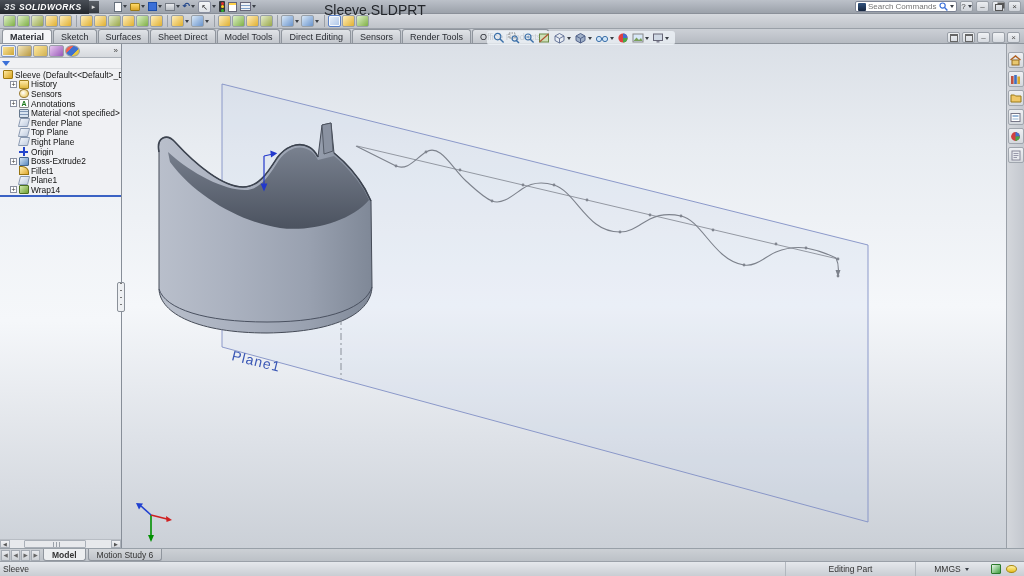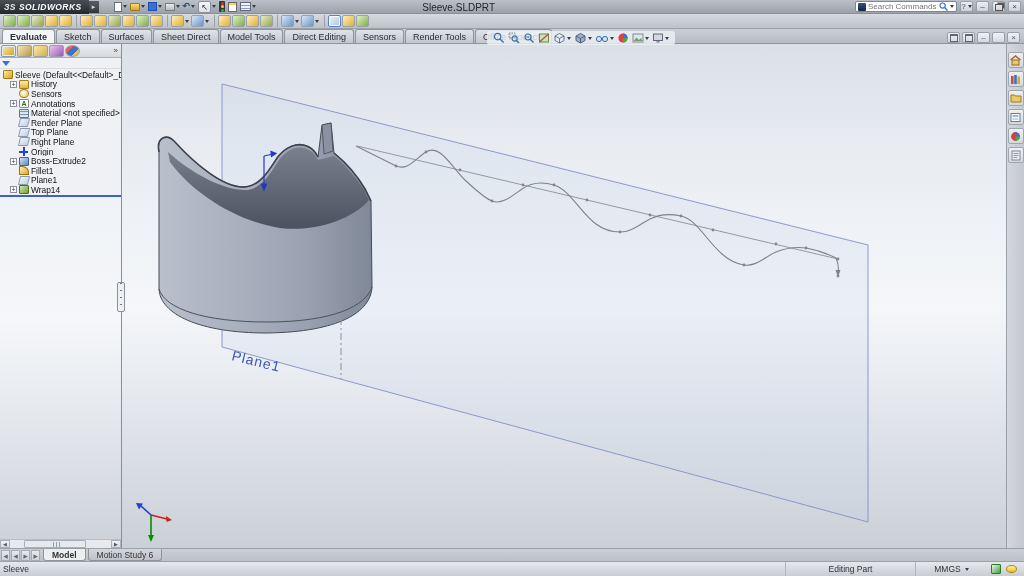--- a/index.html
+++ b/index.html
@@ -20,21 +20,21 @@
   .gi-page{width:8px;height:10px;background:#fdfdfe;border:1px solid #66707c}
   .gi-folder{width:10px;height:8px;background:linear-gradient(#ffd966,#dca72c);border:1px solid #9a7a18;border-radius:1px;position:relative}
   .gi-floppy{width:9px;height:9px;background:#3a6fd8;border:1px solid #1d4ea8}
   .gi-printer{width:10px;height:8px;background:linear-gradient(#e8eaee,#b8bdc4);border:1px solid #767c85}
   .gi-glyph{font-size:9px;line-height:11px;color:#274a8c;font-weight:bold}
   .gi-select{width:13px;height:12px;border:1px solid #8a90a0;background:linear-gradient(#f4f6f8,#dde1e6);border-radius:2px;text-align:center;font-size:8px;line-height:11px;color:#333}
   .gi-traffic{width:6px;height:11px;background:#33373c;border-radius:1px;display:flex;flex-direction:column;align-items:center;justify-content:space-evenly}
   .gi-traffic i{width:3px;height:3px;border-radius:50%;display:block}
   .gi-props{width:9px;height:10px;background:#fff;border:1px solid #667;box-shadow:inset 0 2px 0 #ffd24a}
   .gi-options{width:11px;height:9px;background:repeating-linear-gradient(#eef2f6 0 2px,#7fa0c8 2px 3px);border:1px solid #667}
-  #doc-title{position:absolute;left:315px;width:180px;text-align:right;top:2px;font-size:10px;color:#23262b}
+  #doc-title{position:absolute;left:324px;width:180px;text-align:left;top:2px;font-size:14px;color:#23262b}
   .tright{position:absolute;right:3px;top:1px;display:flex;align-items:flex-start;gap:3px}
   .searchbox{width:102px;height:11px;background:#fff;border:1px solid #7d8494;border-radius:2px;display:flex;align-items:center;padding:0 2px;gap:2px}
   .swmini{width:8px;height:8px;background:linear-gradient(#31537f,#15253f);border-radius:1px;flex:none}
   .searchbox input{border:none;outline:none;flex:1;min-width:0;font-size:8px;color:#555;font-family:"Liberation Sans",sans-serif;background:transparent}
   .mag{flex:none}
   .wbtn{min-width:13px;height:11px;background:linear-gradient(#eceef1,#cfd3d9);border:1px solid #9aa0a8;border-radius:2px;text-align:center;font-size:8px;line-height:9px;color:#444;display:flex;align-items:center;justify-content:center}
   .wbtn.restore::before{content:"";width:6px;height:5px;border:1px solid #555;box-shadow:2px -2px 0 -0.5px #555;display:block;margin-top:1px}
 
   
   #cmdrow{height:15px;background:linear-gradient(#d6d9de,#bfc3c9);border-bottom:1px solid #9aa0a8;display:flex;align-items:center;padding-left:3px}
@@ -103,21 +103,21 @@
   
   #viewport{flex:1;position:relative;background:linear-gradient(180deg,#dbe0e7 0,#e8ecf1 20%,#f5f7fa 52%,#dee2e8 78%,#cbd0d7 100%);overflow:hidden}
   #scene{position:absolute;inset:0}
 
   
   #taskpane{width:18px;flex:none;background:linear-gradient(90deg,#d4d7dc,#c4c8cf);border-left:1px solid #9aa0a8;padding-top:8px;display:flex;flex-direction:column;align-items:center;gap:3px}
   .tpb{width:16px;height:16px;background:linear-gradient(#eef0f3,#d4d8dd);border:1px solid #a0a6ae;border-radius:2px;display:flex;align-items:center;justify-content:center}
   .tpb svg{display:block}
 
   
-  #bottombar{height:13px;background:linear-gradient(#ccd0d5,#bcc1c7);display:flex;align-items:flex-end;border-top:1px solid #98a0a8;padding-left:1px}
+  #bottombar{height:13px;background:linear-gradient(#ccd0d5,#bcc1c7);display:flex;align-items:center;border-top:1px solid #98a0a8;padding-left:1px}
   .navb{width:9px;height:11px;font-size:5.5px;color:#666;background:linear-gradient(#e8eaed,#cdd1d6);border:1px solid #a6acb4;display:flex;align-items:center;justify-content:center;margin-right:1px}
   .btab{height:12px;padding:0 8px;font-size:8.5px;color:#333;background:linear-gradient(#d4d7db,#bfc3c9);border:1px solid #8f959d;border-top:none;border-radius:0 0 3px 3px;margin-left:2px;display:flex;align-items:center;white-space:nowrap}
   .btab.active{background:#eceef0;font-weight:bold}
 
   
   #statusbar{height:15px;background:linear-gradient(#e5e8ec,#c9cdd3);border-top:1px solid #9aa0a8;display:flex;align-items:center;font-size:8.5px;color:#333;padding:0 3px}
   .scell{display:flex;align-items:center;height:100%;padding:0 8px;border-left:1px solid #b2b7be}
   .sico-green{width:10px;height:10px;background:linear-gradient(135deg,#eaf6ea,#3da03d);border:1px solid #2c7a2c;border-radius:1px}
   .sico-yellow{width:11px;height:8px;background:linear-gradient(#fff2a8,#e8c020);border:1px solid #a88810;border-radius:50%}
 </style>
@@ -221,21 +221,21 @@
       <i class="dd"></i>
     <span class="fi c3"></span>
       <i class="dd"></i>
     <span class="sep"></span>
     <span class="fi active"></span>
     <span class="fi c2"></span>
     <span class="fi c1"></span>
   </div>
 
   <div id="tabrow">
-    <div class="tab active">Evaluate</div>
+    <div class="tab active">Material</div>
     <div class="tab">Sketch</div>
     <div class="tab">Surfaces</div>
     <div class="tab">Sheet Direct</div>
     <div class="tab">Model Tools</div>
     <div class="tab">Direct Editing</div>
     <div class="tab">Sensors</div>
     <div class="tab">Render Tools</div>
     <div class="tab">Office Products</div>
   </div>
 

